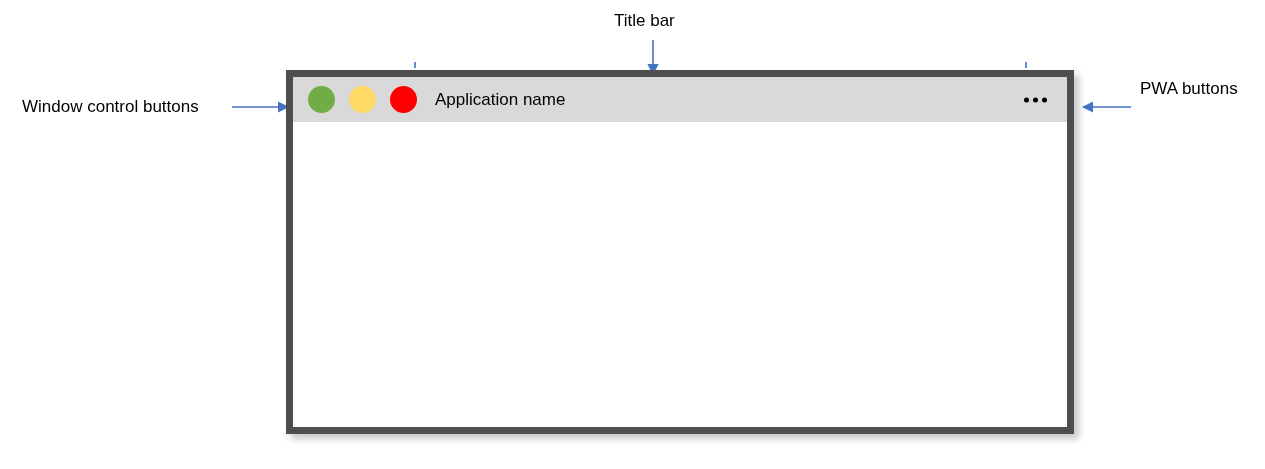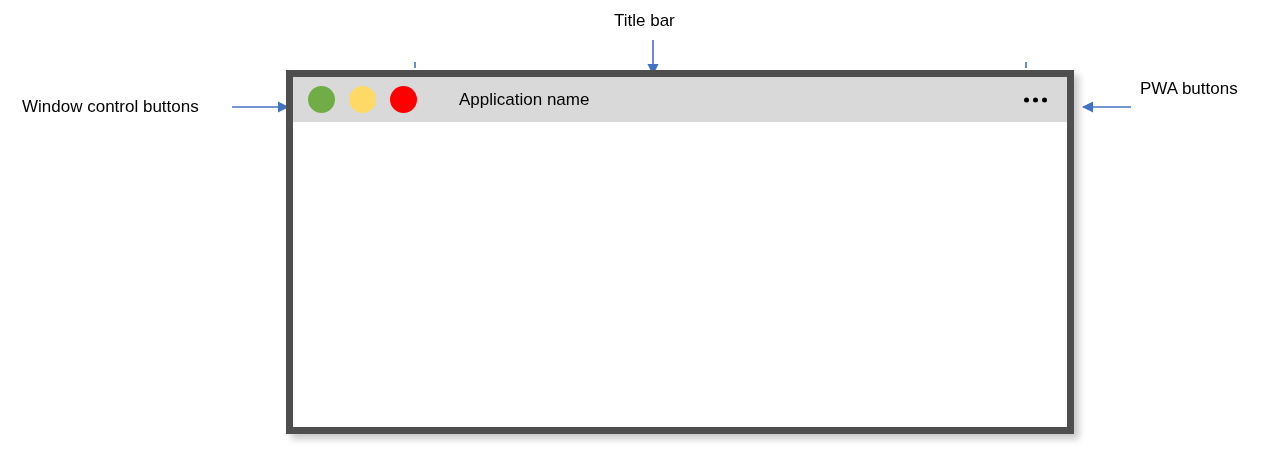--- a/index.html
+++ b/index.html
@@ -74,21 +74,21 @@
     margin-left: 15px;
   }
   .win-dot {
     width: 27px;
     height: 27px;
     border-radius: 50%;
     flex: 0 0 auto;
   }
 
   #app-title {
-    margin-left: 42px;
+    margin-left: 18px;
     font-family: "Liberation Sans", sans-serif;
     font-size: 17px;
     color: #000000;
     white-space: nowrap;
   }
 
   #pwa-buttons {
     position: absolute;
     right: 20px;
     top: 50%;

